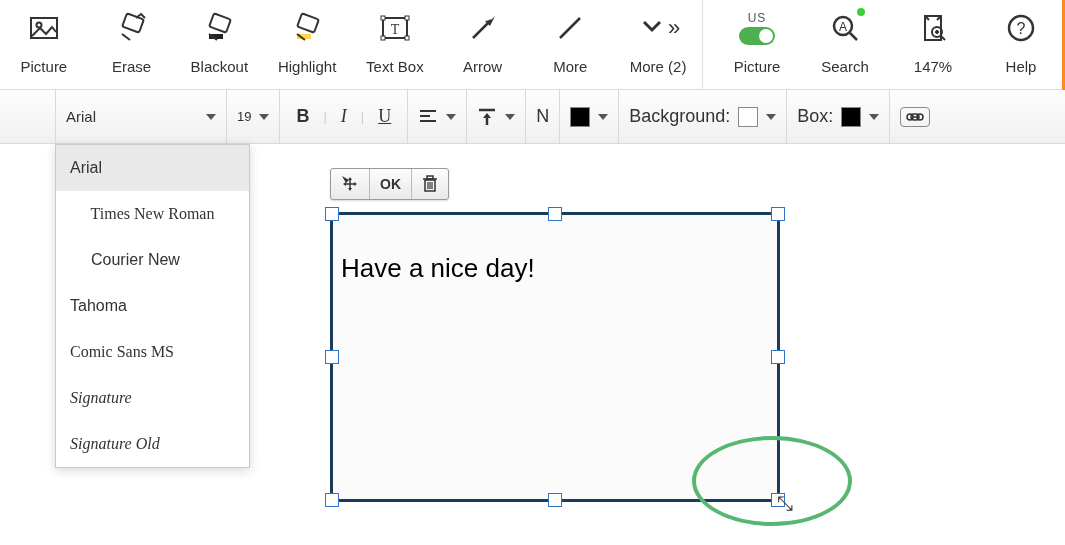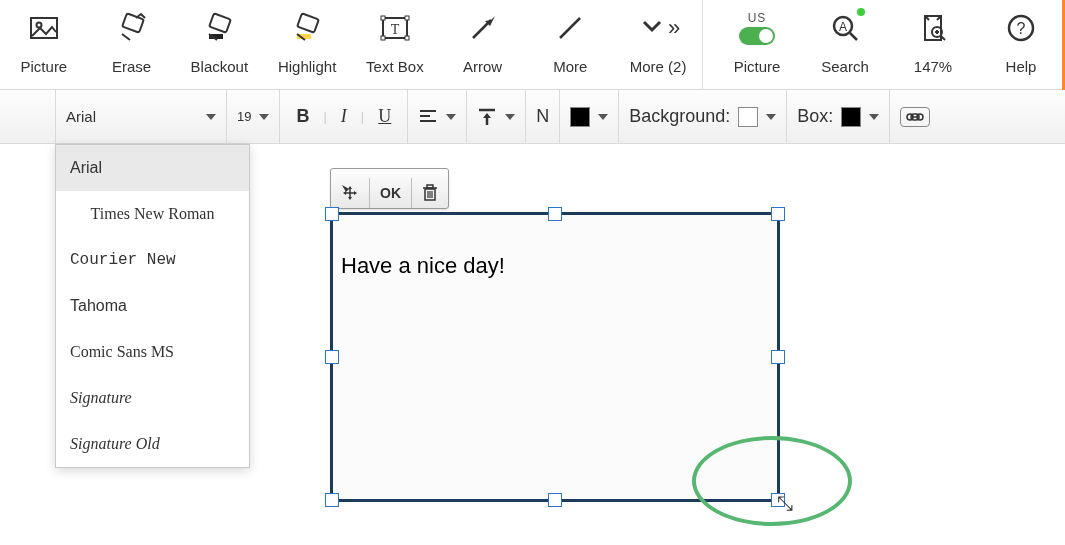--- a/index.html
+++ b/index.html
@@ -138,36 +138,36 @@
     border:1px solid #9a9a9a;
     border-radius:3px;
     background:linear-gradient(#fdfdfd,#e9e9e9);
     box-shadow:0 1px 2px rgba(0,0,0,0.15);
   }
   .mini-btn{
     padding:6px 10px;
     border-right:1px solid #bbb;
     display:flex;align-items:center;justify-content:center;
     cursor:pointer;
-    font-size:14px;font-weight:bold;color:#333;margin-top:9px;
+    font-size:14px;font-weight:bold;color:#333;
   }
   .mini-btn:last-child{border-right:none;}
 
   
   .textbox{
     position:absolute;
     top:68px; left:330px;
     width:450px; height:290px;
     border:3px solid #1b3b5a;
     background:#fbfbfb;
     padding:38px 8px 8px 8px;
   }
   .textbox .content{
     font-family:Arial,sans-serif;
-    font-size:22px;
+    font-size:26px;
     color:#000;
   }
   .handle{
     position:absolute;
     width:14px;height:14px;
     background:#fff;border:1px solid #2b74c7;
   }
   .h-tl{top:-8px;left:-8px;}
   .h-tm{top:-8px;left:calc(50% - 7px);}
   .h-tr{top:-8px;right:-8px;}
@@ -205,21 +205,21 @@
     box-shadow:0 3px 10px rgba(0,0,0,0.15);
     z-index:10;
   }
   .font-option{
     padding:14px 14px;
     font-size:16px;
     cursor:pointer;
   }
   .font-option.selected{background:#e9e9e9;}
   .fo-times{font-family:"Times New Roman",serif;text-align:center;}
-  .fo-courier{font-family:Liberation Mono, monospace;}
+  .fo-courier{font-family:Liberation Sans, sans-serif;margin-left:21px;}
   .fo-tahoma{font-family:Tahoma,sans-serif;}
   .fo-comic{font-family:"Comic Sans MS",cursive;}
   .fo-sig{font-family:"Brush Script MT","Segoe Script",cursive;font-style:italic;}
 </style>
 </head>
 <body>
 
 <div class="top-toolbar">
 
   <div class="tool-group">

